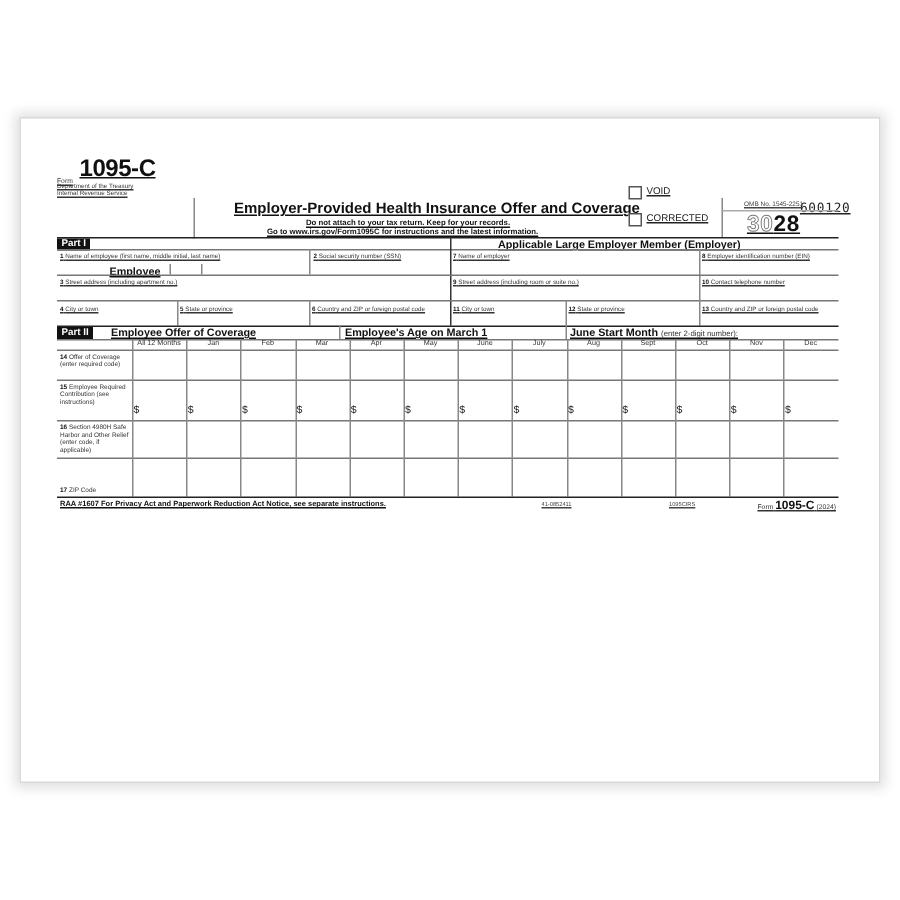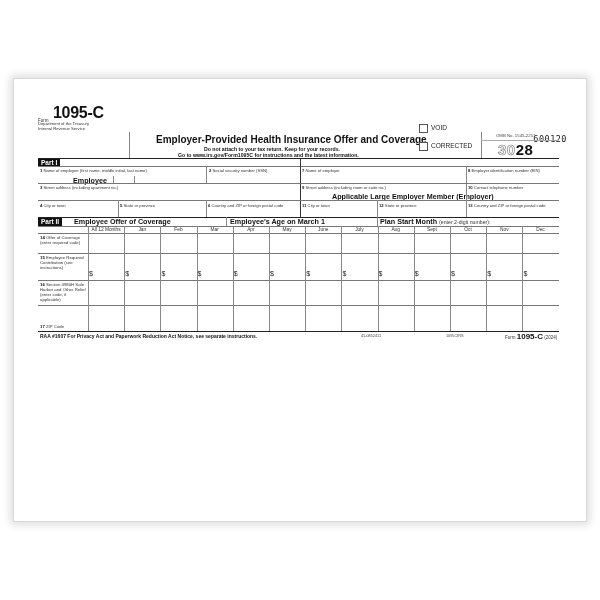--- a/index.html
+++ b/index.html
@@ -1,19 +1,19 @@
 <!DOCTYPE html>
 <html><head>
 <meta charset="utf-8">
 <style>
   html, body { margin:0; padding:0; }
   body { width:600px; height:600px; background:#ffffff; position:relative; overflow:hidden; font-family:"Liberation Sans", sans-serif; color:#111; }
   .paper { position:absolute; left:13px; top:78px; width:574px; height:444px; background:#fff; box-shadow:0 0 8px 3px rgba(0,0,0,0.13); border:1px solid #d8d8d8; box-sizing:border-box; }
   .abs { position:absolute; }
-  .t { position:absolute; white-space:nowrap; }
+  .t { position:absolute; white-space:nowrap;text-decoration:underline; }
   .doc-id { left:567px; top:134px; transform:translateX(-100%); font-family:"DejaVu Sans Mono", monospace; font-size:8.5px; letter-spacing:0.5px; color:#222; }
   .formword { font-size:4.5px; color:#333; }
   .formnum { font-size:16px; font-weight:bold; letter-spacing:-0.3px; }
   .dept { font-size:4.2px; color:#333; line-height:5.2px; }
   .title { font-size:10px; font-weight:bold; }
   .sub { font-size:5.2px; font-weight:bold; }
   .chk { position:absolute; width:7px; height:7px; border:1px solid #555; background:#fff; }
   .chklbl { font-size:6.5px; color:#222; }
   .omb { font-size:4.3px; color:#444; }
   .year { font-size:15px; font-weight:bold; letter-spacing:0.5px; }
@@ -58,21 +58,21 @@
 <div class="t chklbl" style="left:431px;top:142px;">CORRECTED</div>
 
 <div class="vline" style="left:481px;top:132px;height:26px;"></div>
 <div class="t omb" style="left:496px;top:133px;">OMB No. 1545-2251</div>
 <div class="hline" style="left:481px;top:140px;width:78px;border-top-color:#aaa;"></div>
 <div class="t year" style="left:498px;top:141px;"><span class="light">30</span><span>28</span></div>
 
 <div class="hline dark" style="left:38px;top:158px;width:521px;"></div>
 <div class="partbadge" style="left:38px;top:159px;">Part I</div>
 <div class="t parthead" style="left:73px;top:176px;">Employee</div>
-<div class="t parthead" style="left:332px;top:158px;margin-top:34px;">Applicable Large Employer Member (Employer)</div>
+<div class="t parthead" style="left:332px;top:158px;">Applicable Large Employer Member (Employer)</div>
 <div class="hline" style="left:38px;top:166px;width:521px;"></div>
 
 <div class="vline dark" style="left:300px;top:158px;height:59px;"></div>
 
 <div class="t fl" style="left:40px;top:168px;"><b>1</b> <span>Name of employee (first name, middle initial, last name)</span></div>
 <div class="vline" style="left:113px;top:176px;height:7px;"></div>
 <div class="vline" style="left:134px;top:176px;height:7px;"></div>
 <div class="vline" style="left:206px;top:166px;height:17px;"></div>
 <div class="t fl" style="left:209px;top:168px;"><b>2</b> <span>Social security number (SSN)</span></div>
 <div class="t fl" style="left:302px;top:168px;"><b>7</b> <span>Name of employer</span></div>
@@ -95,21 +95,21 @@
 <div class="t fl" style="left:379px;top:203px;"><b>12</b> <span>State or province</span></div>
 <div class="vline" style="left:466px;top:200px;height:17px;"></div>
 <div class="t fl" style="left:468px;top:203px;"><b>13</b> <span>Country and ZIP or foreign postal code</span></div>
 
 <div class="hline dark" style="left:38px;top:217px;width:521px;"></div>
 <div class="partbadge" style="left:38px;top:218px;">Part II</div>
 <div class="t parthead" style="left:74px;top:217px;">Employee Offer of Coverage</div>
 <div class="vline" style="left:226px;top:217px;height:9px;"></div>
 <div class="t parthead" style="left:230px;top:217px;">Employee's Age on March 1</div>
 <div class="vline" style="left:377px;top:217px;height:9px;"></div>
-<div class="t parthead" style="left:380px;top:217px;"><span>Plan Start Month</span> <span style="font-weight:normal;font-size:5.2px;color:#333;">(enter 2-digit number):</span></div>
+<div class="t parthead" style="left:380px;top:217px;"><span>June Start Month</span> <span style="font-weight:normal;font-size:5.2px;color:#333;">(enter 2-digit number):</span></div>
 <div class="hline" style="left:38px;top:226px;width:521px;"></div>
 
 <div id="grid">
     <div class="mh" style="left: 88px; top: 227px; width: 36.2px;">All 12 Months</div>
     <div class="mh" style="left: 124.2px; top: 227px; width: 36.2px;">Jan</div>
     <div class="mh" style="left: 160.4px; top: 227px; width: 36.2px;">Feb</div>
     <div class="mh" style="left: 196.6px; top: 227px; width: 36.2px;">Mar</div>
     <div class="mh" style="left: 232.8px; top: 227px; width: 36.2px;">Apr</div>
     <div class="mh" style="left: 269px; top: 227px; width: 36.2px;">May</div>
     <div class="mh" style="left: 305.2px; top: 227px; width: 36.2px;">June</div>

